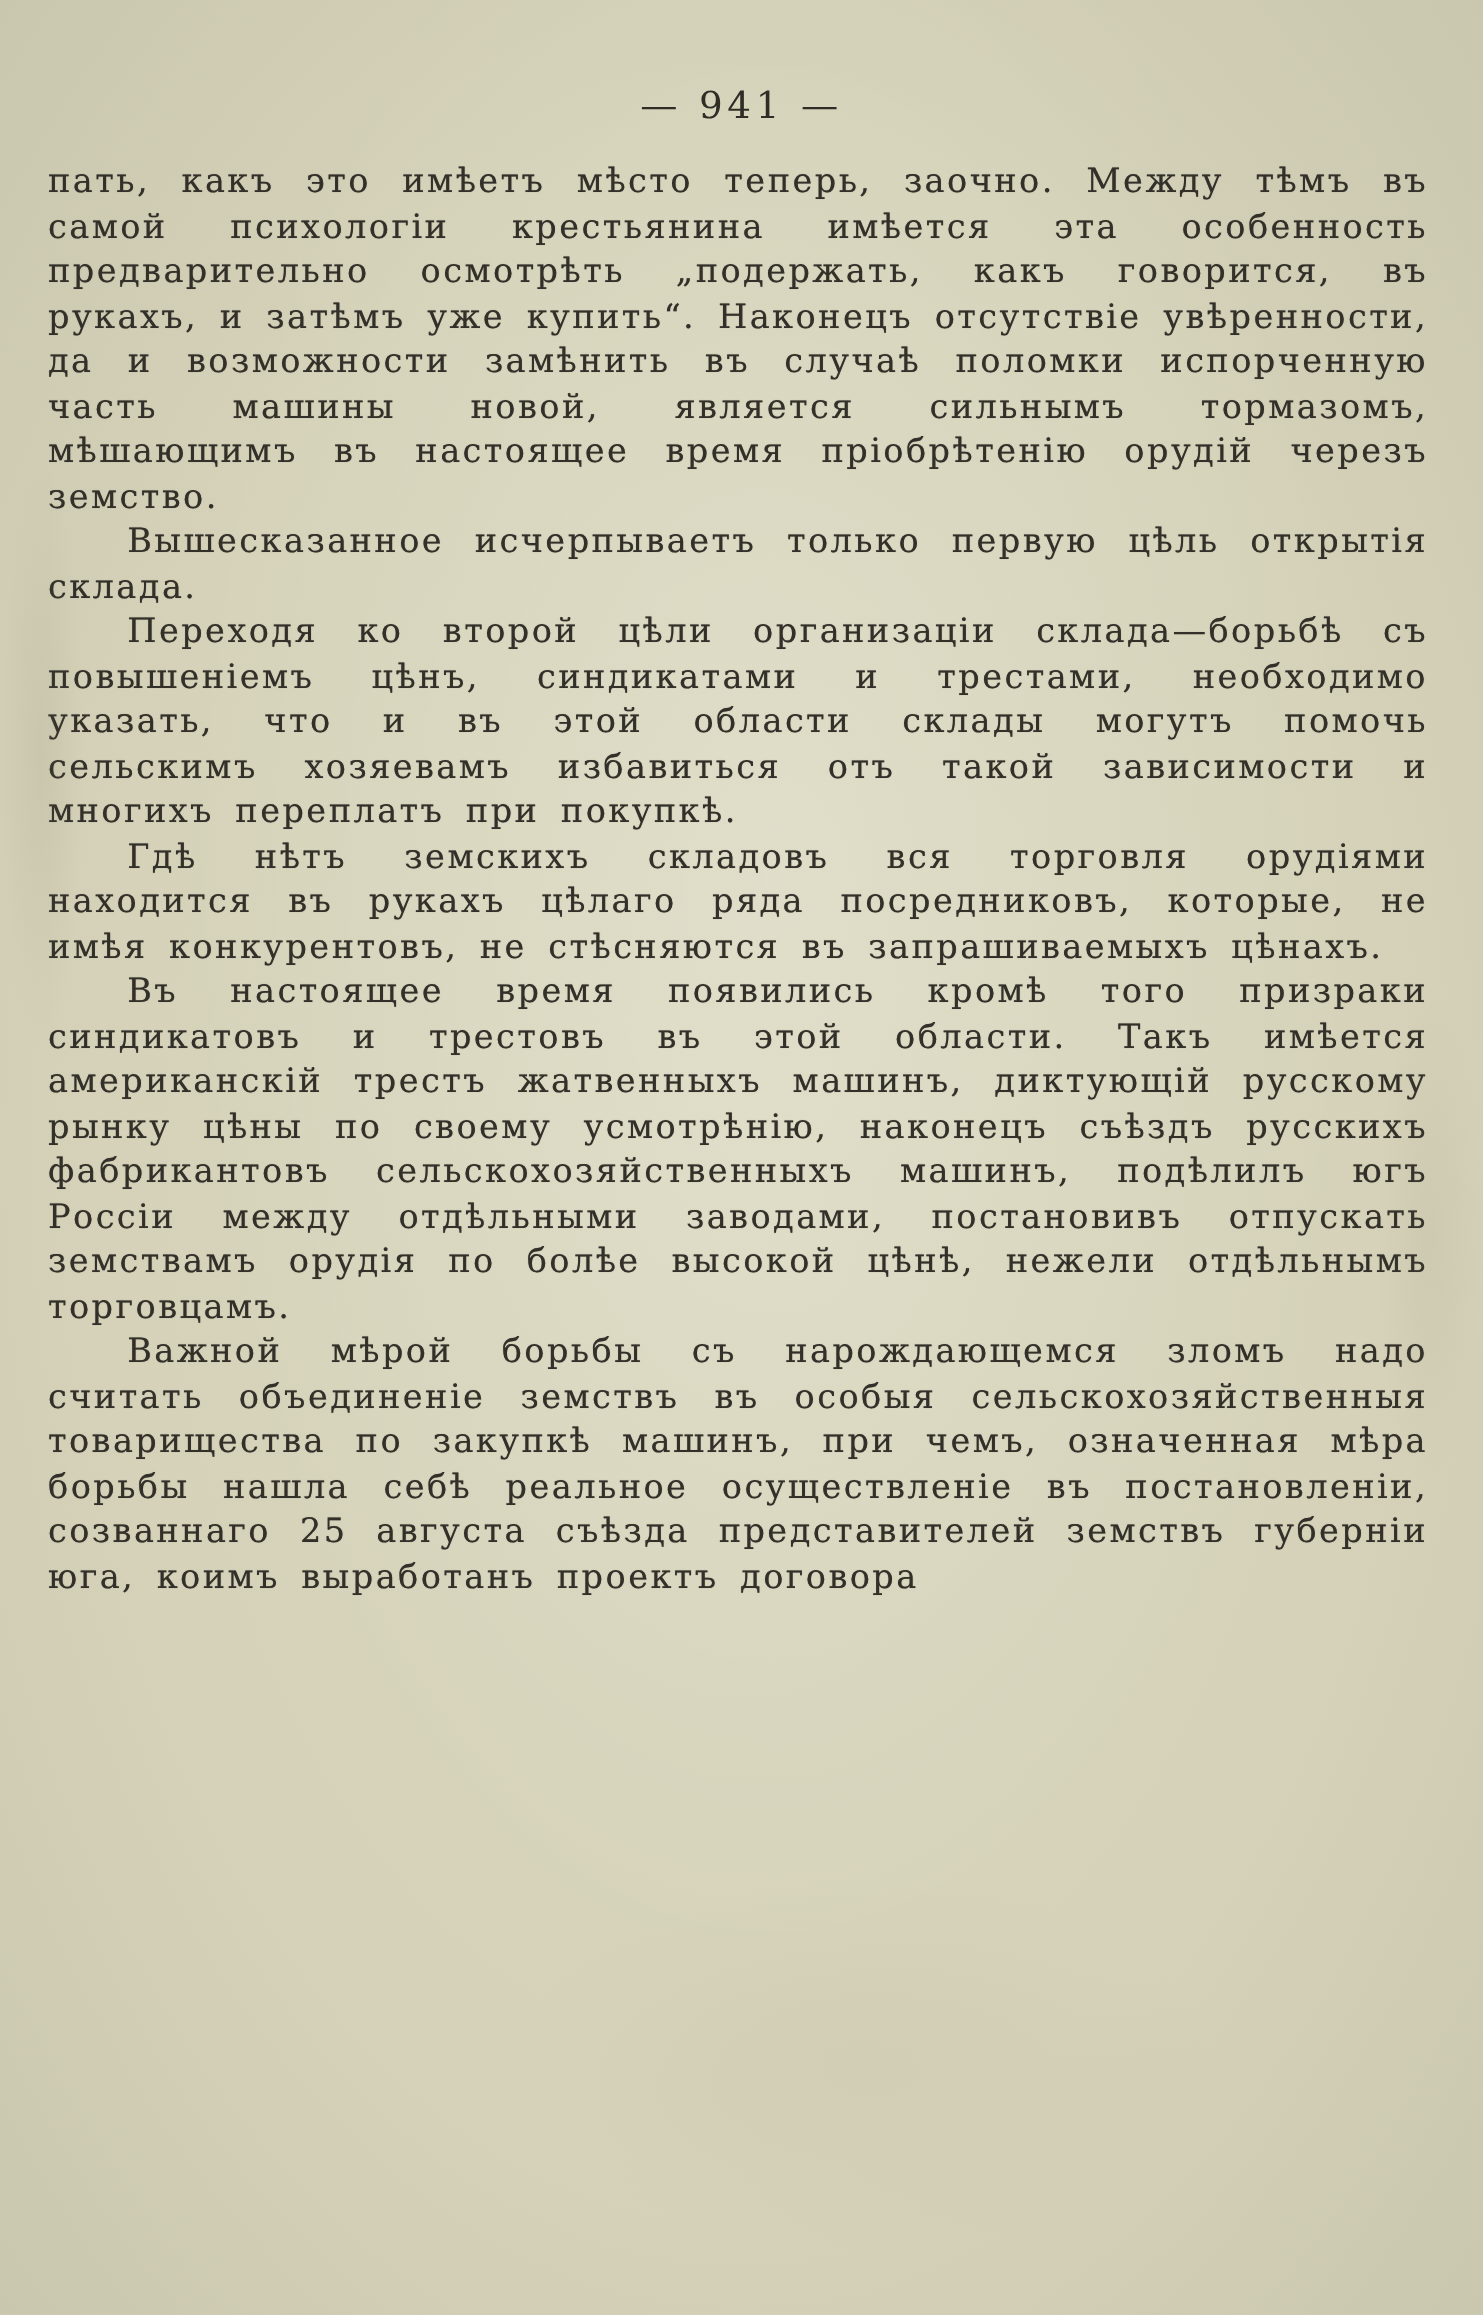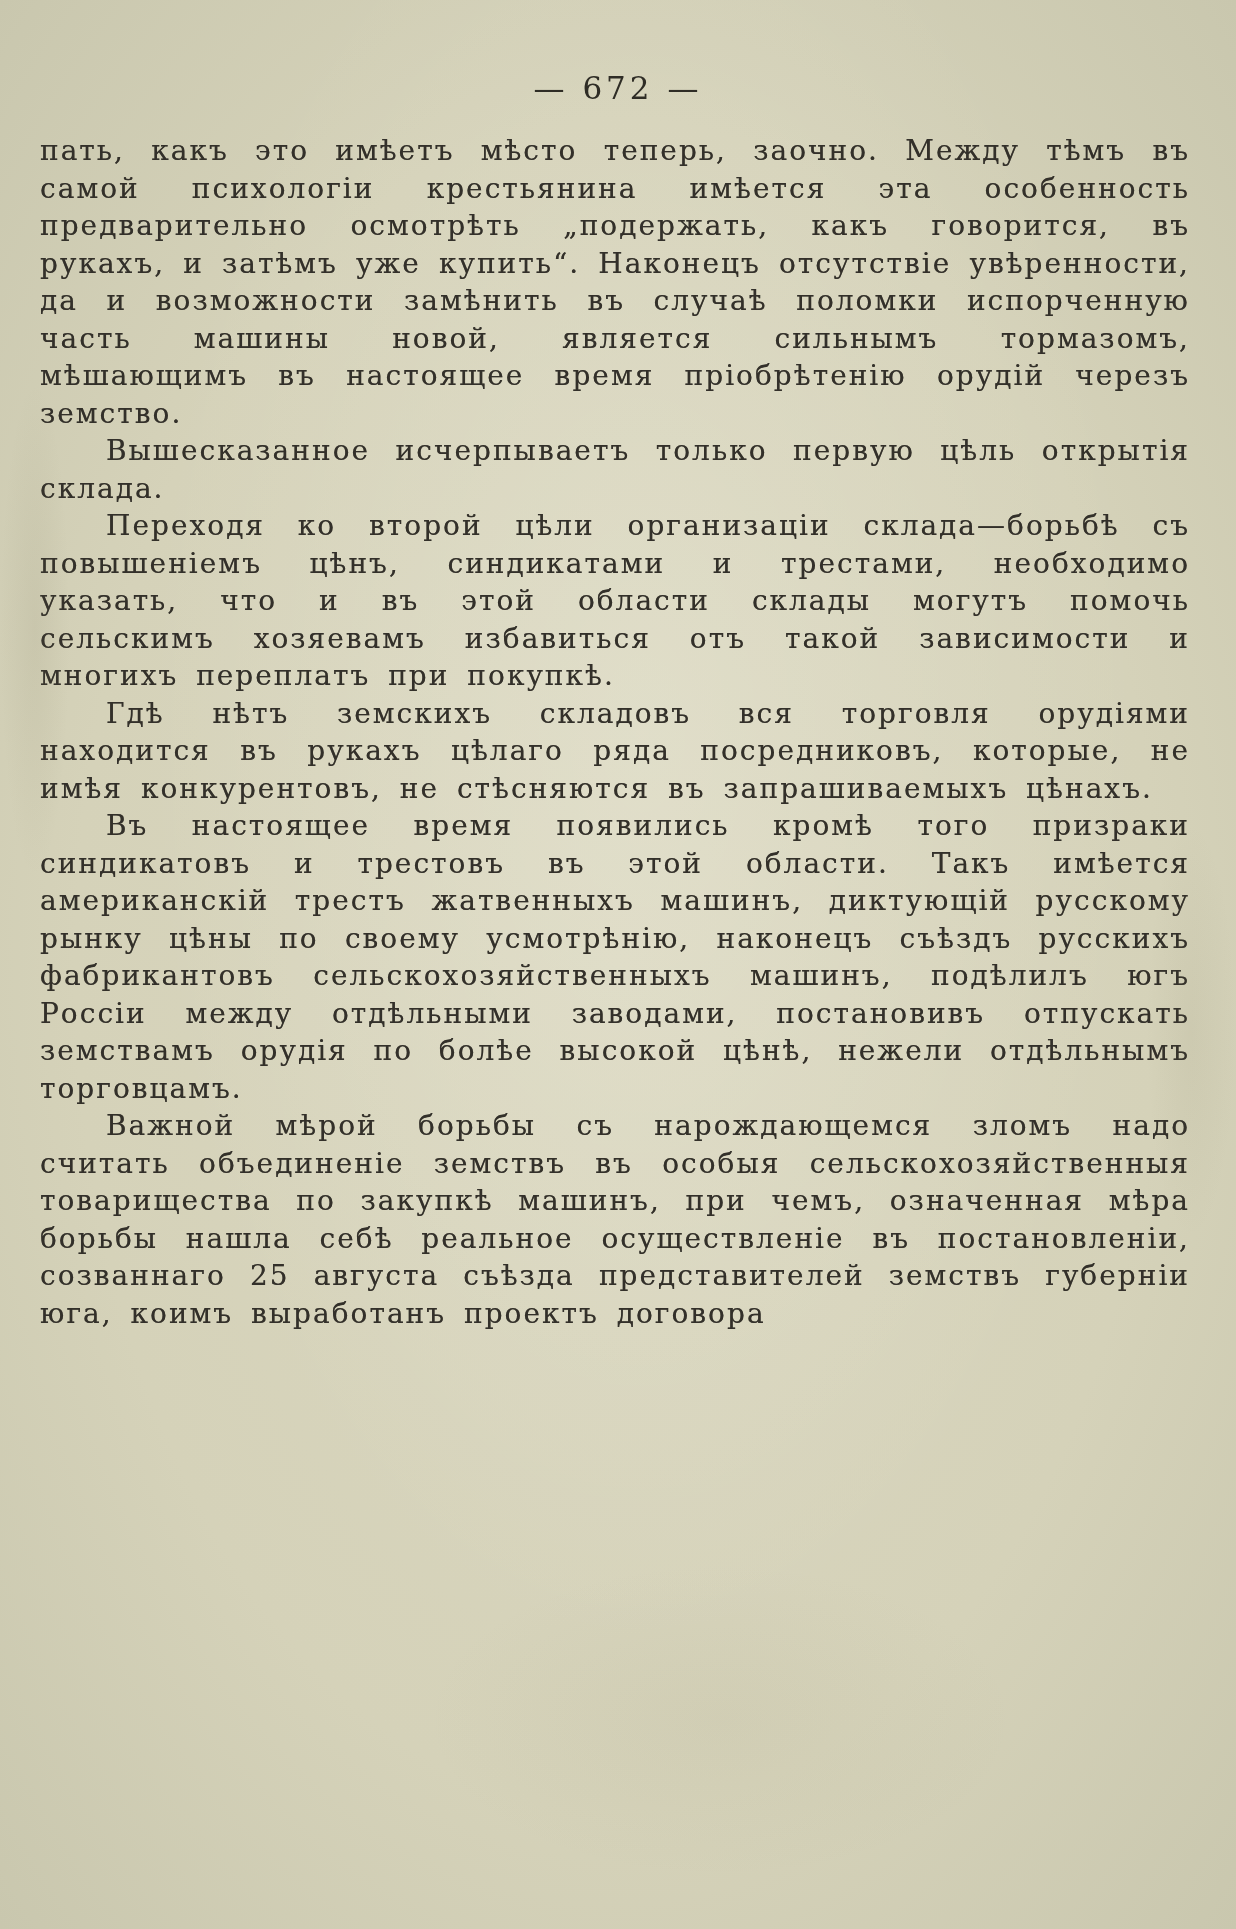--- a/index.html
+++ b/index.html
@@ -60,21 +60,21 @@
 </style>
 </head>
 <body style="background-color: rgb(214, 211, 187);">
 
 <div class="page">
   <div class="stain s1"></div>
   <div class="stain s2"></div>
   <div class="stain s3"></div>
 
   <header class="page-header">
-    <span class="page-number">— 672 —</span>
+    <span class="page-number">— 941 —</span>
   </header>
 
   <main class="page-body">
     <div style="color: rgb(51, 48, 42);">
         <p class="para">пать, какъ это имѣетъ мѣсто теперь, заочно. Между тѣмъ въ самой психологіи крестьянина имѣется эта особенность предварительно осмотрѣть „подержать, какъ говорится, въ рукахъ, и затѣмъ уже купить“. Наконецъ отсутствіе увѣренности, да и возможности замѣнить въ случаѣ поломки испорченную часть машины новой, является сильнымъ тормазомъ, мѣшающимъ въ настоящее время пріобрѣтенію орудій черезъ земство.</p>
         <p class="para indent">Вышесказанное исчерпываетъ только первую цѣль открытія склада.</p>
         <p class="para indent">Переходя ко второй цѣли организаціи склада—борьбѣ съ повышеніемъ цѣнъ, синдикатами и трестами, необходимо указать, что и въ этой области склады могутъ помочь сельскимъ хозяевамъ избавиться отъ такой зависимости и многихъ переплатъ при покупкѣ.</p>
         <p class="para indent">Гдѣ нѣтъ земскихъ складовъ вся торговля орудіями находится въ рукахъ цѣлаго ряда посредниковъ, которые, не имѣя конкурентовъ, не стѣсняются въ запрашиваемыхъ цѣнахъ.</p>
         <p class="para indent">Въ настоящее время появились кромѣ того призраки синдикатовъ и трестовъ въ этой области. Такъ имѣется американскій трестъ жатвенныхъ машинъ, диктующій русскому рынку цѣны по своему усмотрѣнію, наконецъ съѣздъ русскихъ фабрикантовъ сельскохозяйственныхъ машинъ, подѣлилъ югъ Россіи между отдѣльными заводами, постановивъ отпускать земствамъ орудія по болѣе высокой цѣнѣ, нежели отдѣльнымъ торговцамъ.</p>
         <p class="para indent">Важной мѣрой борьбы съ нарождающемся зломъ надо считать объединеніе земствъ въ особыя сельскохозяйственныя товарищества по закупкѣ машинъ, при чемъ, означенная мѣра борьбы нашла себѣ реальное осуществленіе въ постановленіи, созваннаго 25 августа съѣзда представителей земствъ губерніи юга, коимъ выработанъ проектъ договора</p>

